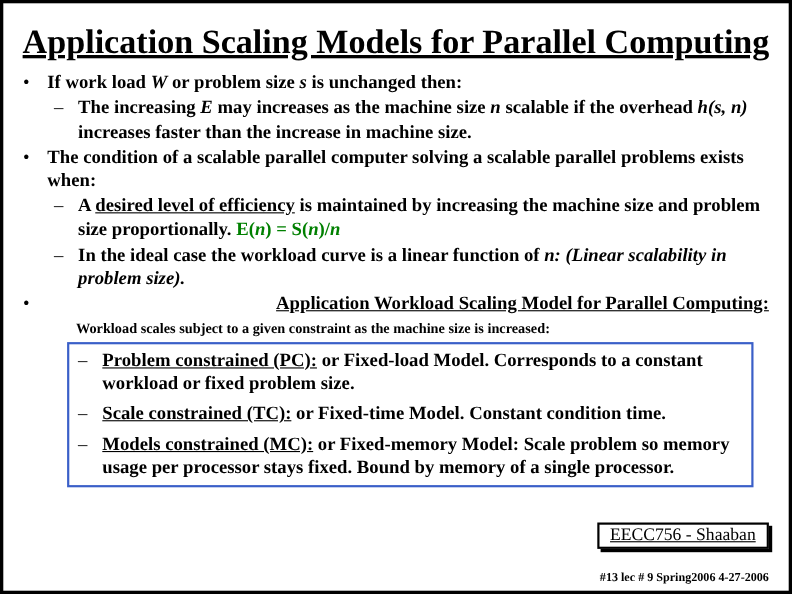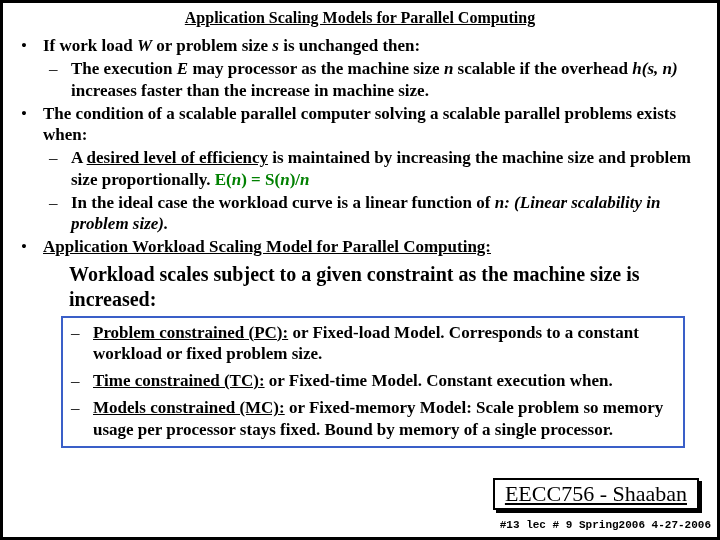--- a/index.html
+++ b/index.html
@@ -11,24 +11,24 @@
   .slide {
     width: 720px;
     height: 540px;
     border: 3px solid #000;
     box-sizing: border-box;
     position: relative;
     background: #fff;
   }
   .title {
     text-align: center;
-    font-size: 16px;
+    font-size: 31px;
     font-weight: bold;
     text-decoration: underline;
-    margin: 6px 12px 8px 12px;
+    margin: 17px 12px 8px 12px;
   }
   .content {
     font-size: 17px;
     margin: 0 18px;
     line-height: 1.25;
   }
   .bullet-row {
     display: flex;
     margin-bottom: 2px;
   }
@@ -37,76 +37,75 @@
     flex-shrink: 0;
   }
   .bullet-text {
     flex: 1;
   }
   .sub {
     margin-left: 28px;
   }
   .ital { font-style: italic; }
   .bold { font-weight: bold; }
-  .uline { text-decoration: underline; }
+  .uline { text-decoration: underline; text-align: right; }
   .green { color: #008000; }
   .scales-note {
-    font-size: 20px;
+    font-size: 13px;
     font-weight: bold;
     margin: 4px 0 4px 48px;
   }
   .blue-box {
     border: 2px solid #3a5fc8;
     margin: 2px 14px 0 40px;
     padding: 4px 8px 6px 8px;
   }
   .blue-box .bullet-row {
     margin-bottom: 6px;
   }
   .blue-box .bullet-row:last-child {
     margin-bottom: 0;
   }
   .footer-box {
     position: absolute;
     right: 18px;
-    bottom: 27px;
+    bottom: 38px;
     border: 2px solid #000;
     box-shadow: 3px 3px 0 #000;
     background: #fff;
     padding: 1px 10px;
-    font-size: 22px;
+    font-size: 16px;
   }
   .page-footer {
     position: absolute;
-    right: 6px;
+    right: 18px;
     bottom: 6px;
     font-size: 11px;
     font-weight: bold;
-    font-family: Liberation Mono, monospace;
   }
 </style>
 </head>
 <body>
 
 <div class="slide">
 
   <div class="title">Application Scaling Models for Parallel Computing</div>
 
   <div class="content">
 
     <div class="bullet-row">
       <div class="bullet-mark">•</div>
       <div class="bullet-text bold">
         <span>If work load  </span><span class="ital">W</span><span>  or problem size  </span><span class="ital">s</span><span>  is unchanged then:</span>
       </div>
     </div>
     <div class="bullet-row sub">
       <div class="bullet-mark">–</div>
       <div class="bullet-text bold">
-        <span>The execution  </span><span class="ital">E</span><span>  may processor as the machine size </span><span class="ital">n</span><span> scalable if the overhead  </span><span class="ital">h(s, n)</span><span>  increases faster than the increase in machine size.</span>
+        <span>The increasing  </span><span class="ital">E</span><span>  may increases as the machine size </span><span class="ital">n</span><span> scalable if the overhead  </span><span class="ital">h(s, n)</span><span>  increases faster than the increase in machine size.</span>
       </div>
     </div>
 
     <div class="bullet-row">
       <div class="bullet-mark">•</div>
       <div class="bullet-text bold">The condition of a scalable parallel computer solving a scalable parallel problems exists when:</div>
     </div>
     <div class="bullet-row sub">
       <div class="bullet-mark">–</div>
       <div class="bullet-text bold">
@@ -130,21 +129,21 @@
     <div class="blue-box">
       <div class="bullet-row">
         <div class="bullet-mark">–</div>
         <div class="bullet-text bold">
           <span class="uline">Problem constrained (PC):</span><span>  or Fixed-load Model.  Corresponds to a constant workload or fixed problem size.</span>
         </div>
       </div>
       <div class="bullet-row">
         <div class="bullet-mark">–</div>
         <div class="bullet-text bold">
-          <span class="uline">Time constrained (TC):</span><span>  or Fixed-time Model.  Constant execution when.</span>
+          <span class="uline">Scale constrained (TC):</span><span>  or Fixed-time Model.  Constant condition time.</span>
         </div>
       </div>
       <div class="bullet-row">
         <div class="bullet-mark">–</div>
         <div class="bullet-text bold">
           <span class="uline">Models constrained (MC):</span><span>  or Fixed-memory Model:  Scale problem so memory usage per processor stays fixed.</span><span style="font-weight:bold">  Bound  by memory of a single processor.</span>
         </div>
       </div>
     </div>
 

